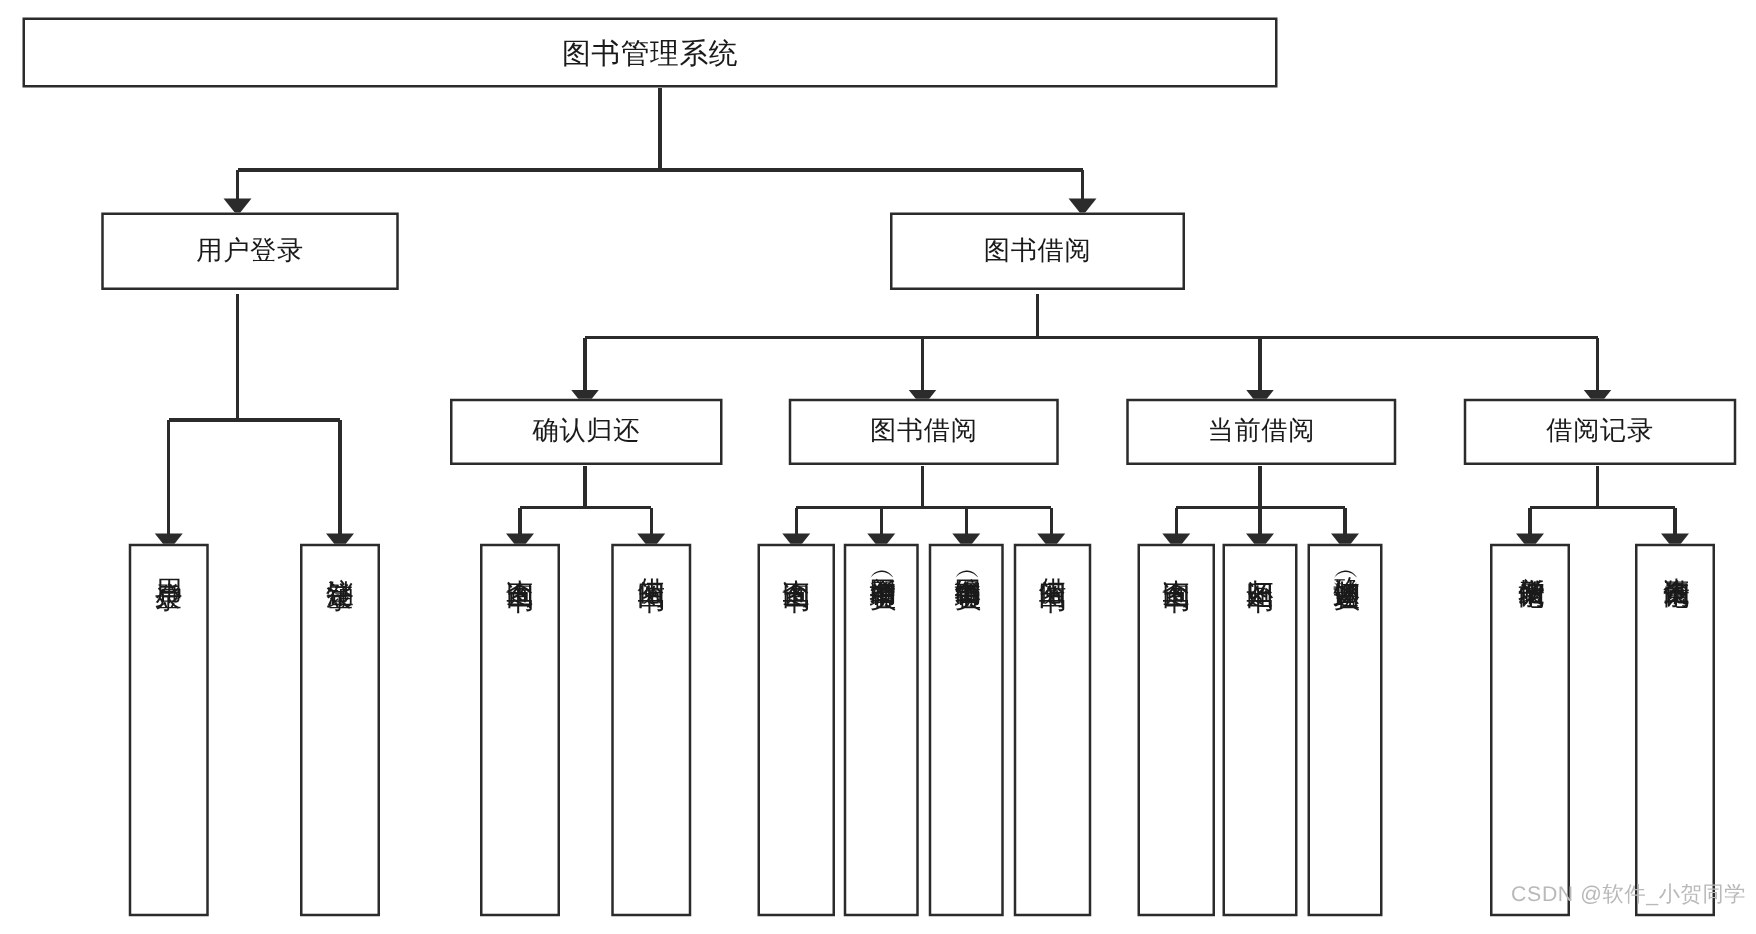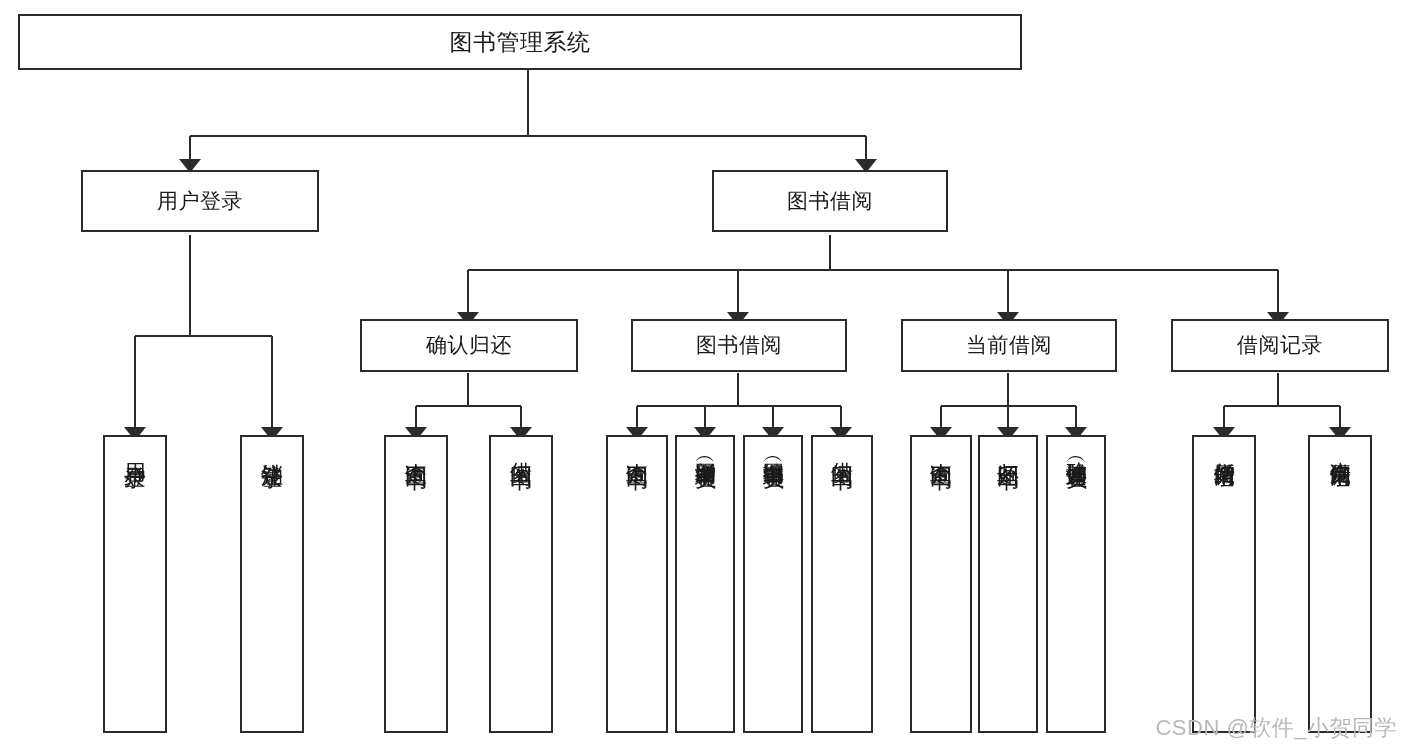--- a/index.html
+++ b/index.html
@@ -65,22 +65,22 @@
     letter-spacing: 2px;
     white-space: nowrap;
   }
   .node.vertical.tall-text .node-label {
     font-size: 21px;
     letter-spacing: 1px;
   }
   #watermark {
     position: absolute;
     right: 8px;
-    bottom: 4px;
-    font-size: 22px;
+    bottom: 20px;
+    font-size: 17px;
     color: #b9b9b9;
     z-index: 5;
     white-space: nowrap;
     letter-spacing: 0.5px;
   }
 </style>
 </head>
 <body>
 
 <div id="diagram-root">

